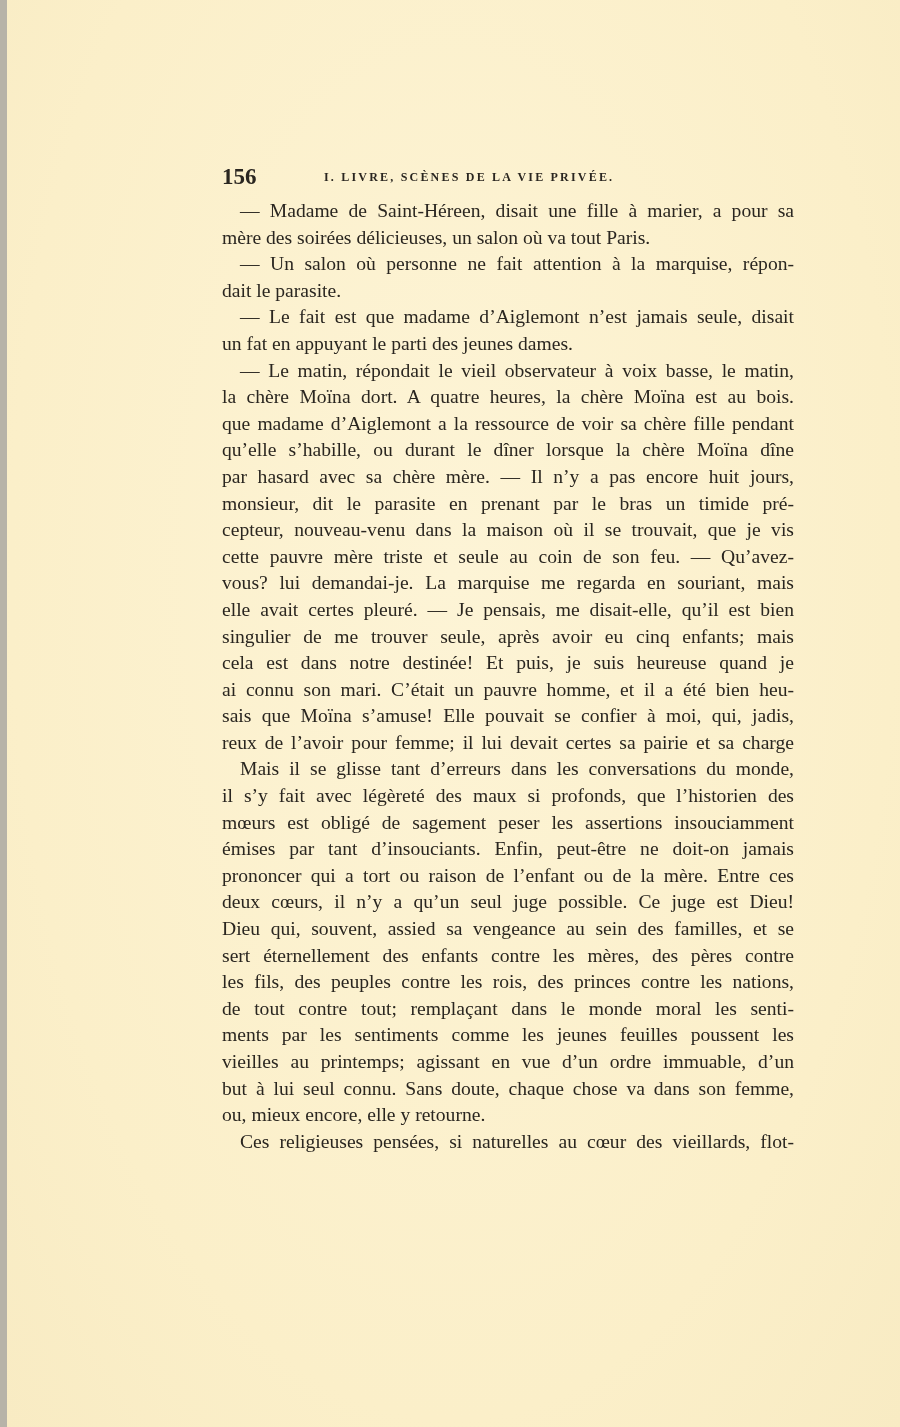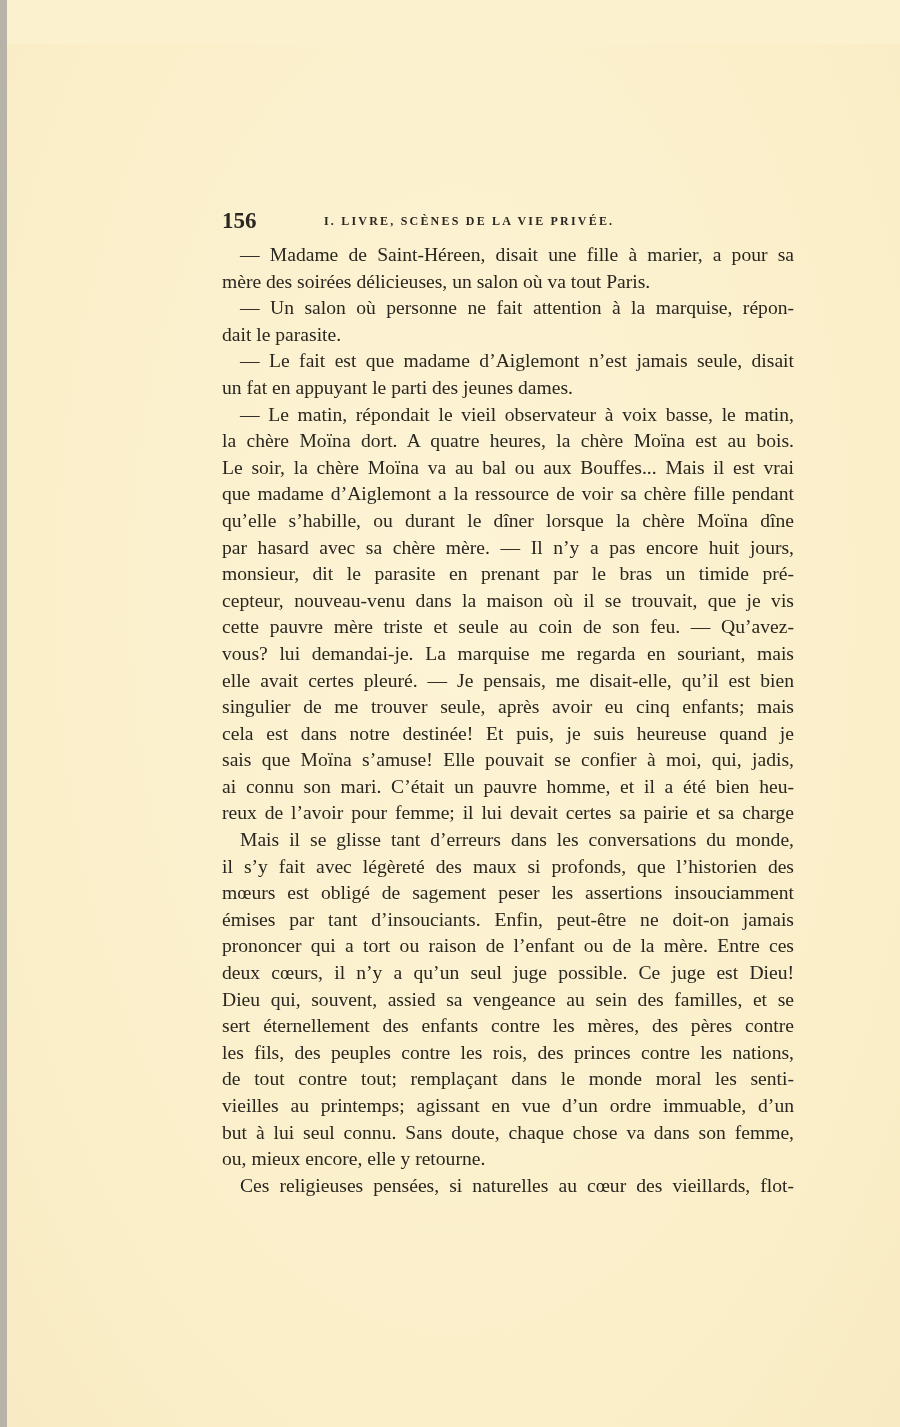--- a/index.html
+++ b/index.html
@@ -9,21 +9,20 @@
       font-family: "Liberation Serif", "DejaVu Serif", serif;
       color: #2a2620;
     }
     .edge-strip {
       position: absolute; left: 0; top: 0; width: 7px; height: 1427px;
       background: #b7b3a8;
     }
     .page {
       position: absolute; left: 7px; top: 0; right: 0; bottom: 0;
       background: radial-gradient(ellipse at 50% 40%, #fdf4d6 0%, #fbefc9 70%, #f8ebc3 100%);
-      margin-top: 44px;
     }
     .header {
       position: absolute; left: 215px; top: 164px; width: 575px; height: 28px;
     }
     .folio {
       position: absolute; left: 0; top: 0; font-size: 23px; font-weight: bold;
       letter-spacing: 0px; color: #2a2620;
     }
     .running-head {
       position: absolute; left: 102px; top: 6px; font-size: 12px; font-weight: bold;
@@ -51,42 +50,42 @@
   </div>
   <div class="text-block" id="text-block">
       <div class="line indent">— Madame de Saint-Héreen, disait une fille à marier, a pour sa</div>
       <div class="line last">mère des soirées délicieuses, un salon où va tout Paris.</div>
       <div class="line indent">— Un salon où personne ne fait attention à la marquise, répon-</div>
       <div class="line last">dait le parasite.</div>
       <div class="line indent">— Le fait est que madame d’Aiglemont n’est jamais seule, disait</div>
       <div class="line last">un fat en appuyant le parti des jeunes dames.</div>
       <div class="line indent">— Le matin, répondait le vieil observateur à voix basse, le matin,</div>
       <div class="line">la chère Moïna dort. A quatre heures, la chère Moïna est au bois.</div>
-      <div class="line">Le soir, la chère Moïna va au bal ou aux Bouffes... Mais il est vrai</div>
       <div class="line">que madame d’Aiglemont a la ressource de voir sa chère fille pendant</div>
       <div class="line">qu’elle s’habille, ou durant le dîner lorsque la chère Moïna dîne</div>
       <div class="line">par hasard avec sa chère mère. — Il n’y a pas encore huit jours,</div>
       <div class="line">monsieur, dit le parasite en prenant par le bras un timide pré-</div>
       <div class="line">cepteur, nouveau-venu dans la maison où il se trouvait, que je vis</div>
       <div class="line">cette pauvre mère triste et seule au coin de son feu. — Qu’avez-</div>
       <div class="line">vous? lui demandai-je. La marquise me regarda en souriant, mais</div>
       <div class="line">elle avait certes pleuré. — Je pensais, me disait-elle, qu’il est bien</div>
       <div class="line">singulier de me trouver seule, après avoir eu cinq enfants; mais</div>
       <div class="line">cela est dans notre destinée! Et puis, je suis heureuse quand je</div>
+      <div class="line">ai connu son mari. C’était un pauvre homme, et il a été bien heu-</div>
       <div class="line">sais que Moïna s’amuse! Elle pouvait se confier à moi, qui, jadis,</div>
-      <div class="line">ai connu son mari. C’était un pauvre homme, et il a été bien heu-</div>
       <div class="line">reux de l’avoir pour femme; il lui devait certes sa pairie et sa charge</div>
       <div class="line indent">Mais il se glisse tant d’erreurs dans les conversations du monde,</div>
       <div class="line">il s’y fait avec légèreté des maux si profonds, que l’historien des</div>
       <div class="line">mœurs est obligé de sagement peser les assertions insouciamment</div>
       <div class="line">émises par tant d’insouciants. Enfin, peut-être ne doit-on jamais</div>
       <div class="line">prononcer qui a tort ou raison de l’enfant ou de la mère. Entre ces</div>
       <div class="line">deux cœurs, il n’y a qu’un seul juge possible. Ce juge est Dieu!</div>
       <div class="line">Dieu qui, souvent, assied sa vengeance au sein des familles, et se</div>
       <div class="line">sert éternellement des enfants contre les mères, des pères contre</div>
       <div class="line">les fils, des peuples contre les rois, des princes contre les nations,</div>
       <div class="line">de tout contre tout; remplaçant dans le monde moral les senti-</div>
+      <div class="line">ments par les sentiments comme les jeunes feuilles poussent les</div>
       <div class="line">vieilles au printemps; agissant en vue d’un ordre immuable, d’un</div>
       <div class="line">but à lui seul connu. Sans doute, chaque chose va dans son femme,</div>
       <div class="line last">ou, mieux encore, elle y retourne.</div>
       <div class="line indent">Ces religieuses pensées, si naturelles au cœur des vieillards, flot-</div>
     </div>
 </div>
 
 </body></html>

